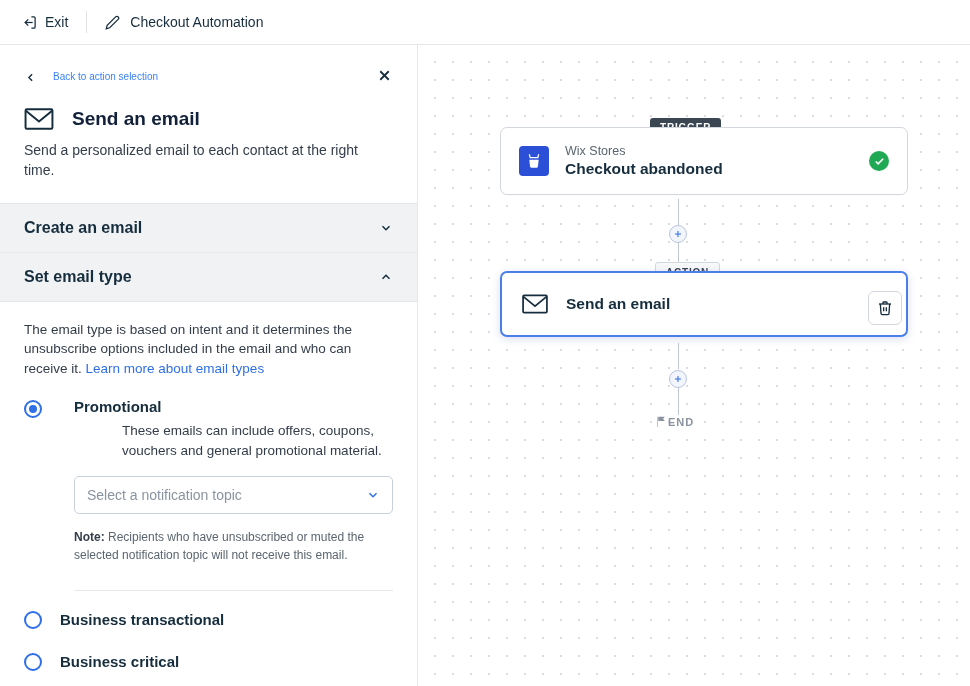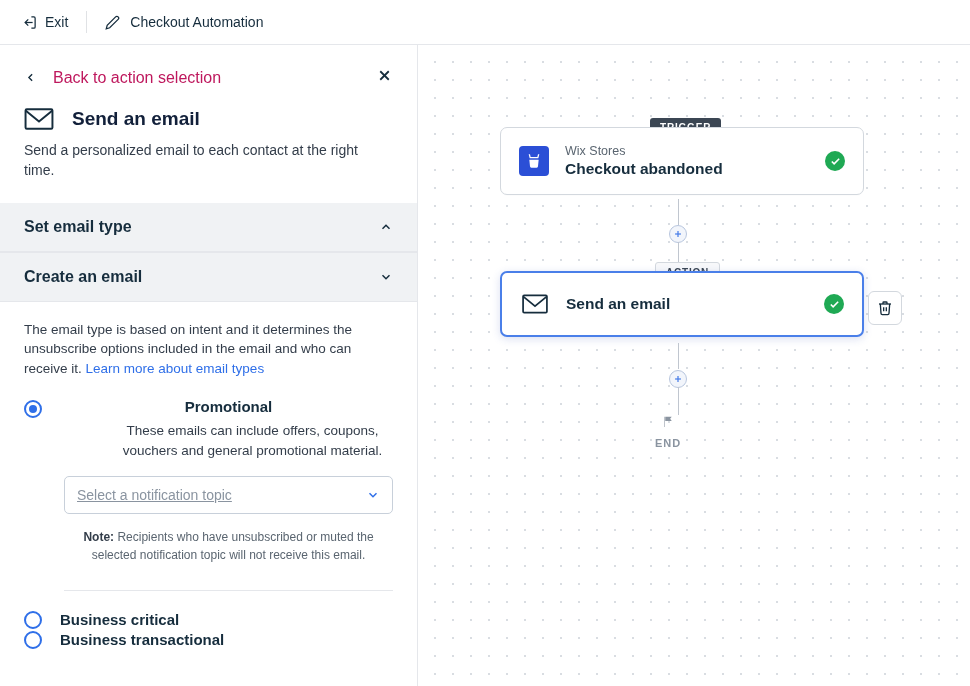--- a/index.html
+++ b/index.html
@@ -56,24 +56,23 @@
   }
   .panel { padding: 22px 24px 0 24px; }
   .back-row {
     display: flex;
     align-items: center;
     justify-content: space-between;
     margin-bottom: 20px;
   }
   .back-link {
     display: flex;
-    align-items: center;
     gap: 16px;
-    font-size: 16px;
-    color: #be185d;
+    font-size: 10px;
+    color: #3b82f6;
     cursor: pointer;
   }
   .close-btn { cursor: pointer; color: #162d3d; }
   .section-title-row {
     display: flex;
     align-items: center;
     gap: 18px;
     margin-bottom: 10px;
   }
   .section-title { font-size: 19px; font-weight: 700; color: #12203a; }
@@ -102,23 +101,22 @@
   .body-desc {
     font-size: 13.5px;
     color: #333d4a;
     line-height: 1.45;
     margin-bottom: 20px;
   }
   .link { color: #2f6fe8; text-decoration: none; cursor: pointer; margin-top: 24px; }
   .radio-row {
     display: flex;
     align-items: flex-start;
-    gap: 22px;
+    gap: 32px;
     padding: 0 0 0 0;
-    text-align: center;
   }
   .radio-outer {
     width: 18px; height: 18px;
     border: 2px solid #2f6fe8;
     border-radius: 50%;
     display: flex; align-items: center; justify-content: center;
     flex-shrink: 0;
     margin-top: 2px;
     cursor: pointer;
   }
@@ -140,21 +138,20 @@
     border-radius: 5px;
     height: 38px;
     display: flex;
     align-items: center;
     justify-content: space-between;
     padding: 16px 12px;
     font-size: 14px;
     color: #8a94a0;
     cursor: pointer;
     margin-bottom: 14px;
-    text-decoration: underline;
   }
   .note {
     font-size: 12px;
     color: #5a6570;
     line-height: 1.5;
     margin-bottom: 26px;
   }
   .note-bold { font-weight: 700; color: #333d4a; }
   .divider { height: 1px; background: #e5e7eb; margin: 0 0 18px 0; }
   .simple-radio {
@@ -180,21 +177,21 @@
     font-size: 10px;
     letter-spacing: 0.8px;
     padding: 4px 10px;
     border-radius: 3px;
     font-weight: 600;
   }
   .trigger-pill { left: 232px; top: 73px; }
   .action-pill { left: 237px; top: 217px; background: #f7f8fa; color: #3b4653; border: 1px solid #d3d8de; }
   .card {
     position: absolute;
-    width: 364px;
+    width: 408px;
     background: #fff;
     border: 1px solid #d3d8de;
     border-radius: 7px;
     padding: 16px 18px;
     display: flex;
     align-items: center;
     gap: 16px;
     box-shadow: 0 1px 0 rgba(0,0,0,0.01);
   }
   .card.trigger { left: 82px; top: 82px; }
@@ -234,26 +231,25 @@
     display: flex; align-items: center; justify-content: center;
     font-size: 12px; font-weight: 600;
     left: 251px;
     cursor: pointer;
   }
   .plus1 { top: 180px; }
   .plus2 { top: 325px; }
   .end-row {
     position: absolute;
     left: 237px; top: 370px;
-    display: flex; align-items: center; gap: 9px;
+    display: flex; align-items: center; gap: 0;
     color: #8a94a0;
     font-size: 11px;
     letter-spacing: 1px;
     font-weight: 600;
-    flex-direction: column;
   }
   .trash-box {
     position: absolute;
     left: 450px; top: 246px;
     width: 34px; height: 34px;
     border: 1px solid #d3d8de;
     border-radius: 6px;
     background: #fff;
     display: flex; align-items: center; justify-content: center;
     cursor: pointer;
@@ -300,30 +296,30 @@
       <div class="section-title-row">
         <svg width="30" height="22" viewBox="0 0 24 18" fill="none" stroke="#162d3d" stroke-width="1.6">
             <rect x="1" y="1" width="22" height="16" rx="1"></rect>
             <polyline points="1,2 12,11 23,2"></polyline>
           </svg>
         <div class="section-title">Send an email</div>
       </div>
       <div class="section-desc">Send a personalized email to each contact at the right time.</div>
     </div>
 
+    <div class="accordion-item">
+      <span>Create an email</span>
+      <svg width="14" height="14" viewBox="0 0 24 24" fill="none" stroke="#162d3d" stroke-width="2.5">
+          <polyline points="6 9 12 15 18 9"></polyline>
+        </svg>
+    </div>
     <div class="accordion-item second">
       <span>Set email type</span>
       <svg width="14" height="14" viewBox="0 0 24 24" fill="none" stroke="#162d3d" stroke-width="2.5">
           <polyline points="6 15 12 9 18 15"></polyline>
-        </svg>
-    </div>
-    <div class="accordion-item">
-      <span>Create an email</span>
-      <svg width="14" height="14" viewBox="0 0 24 24" fill="none" stroke="#162d3d" stroke-width="2.5">
-          <polyline points="6 9 12 15 18 9"></polyline>
         </svg>
     </div>
 
     <div class="accordion-body">
       <div class="body-desc">
         <span>The email type is based on intent and it determines the unsubscribe options included in the email and who can receive it. </span><a class="link">Learn more about email types</a>
       </div>
 
       <div class="radio-row">
         <div class="radio-outer">
@@ -339,28 +335,28 @@
                 <polyline points="6 9 12 15 18 9"></polyline>
               </svg>
           </div>
           <div class="note">
             <span class="note-bold">Note:</span><span> Recipients who have unsubscribed or muted the selected notification topic will not receive this email.</span>
           </div>
           <div class="divider"></div>
         </div>
       </div>
 
+      <div class="simple-radio">
+        <div class="radio-outer empty"></div>
+        <div class="radio-label">Business transactional</div>
+      </div>
+
       <div class="simple-radio" style="margin-bottom:0">
         <div class="radio-outer empty"></div>
         <div class="radio-label">Business critical</div>
-      </div>
-
-      <div class="simple-radio">
-        <div class="radio-outer empty"></div>
-        <div class="radio-label">Business transactional</div>
       </div>
     </div>
   </div>
 
   <div class="canvas">
     <div class="pill trigger-pill">TRIGGER</div>
 
     <div class="card trigger">
       <div class="card-icon-bag">
         <svg width="16" height="16" viewBox="0 0 24 24" fill="#fff">

